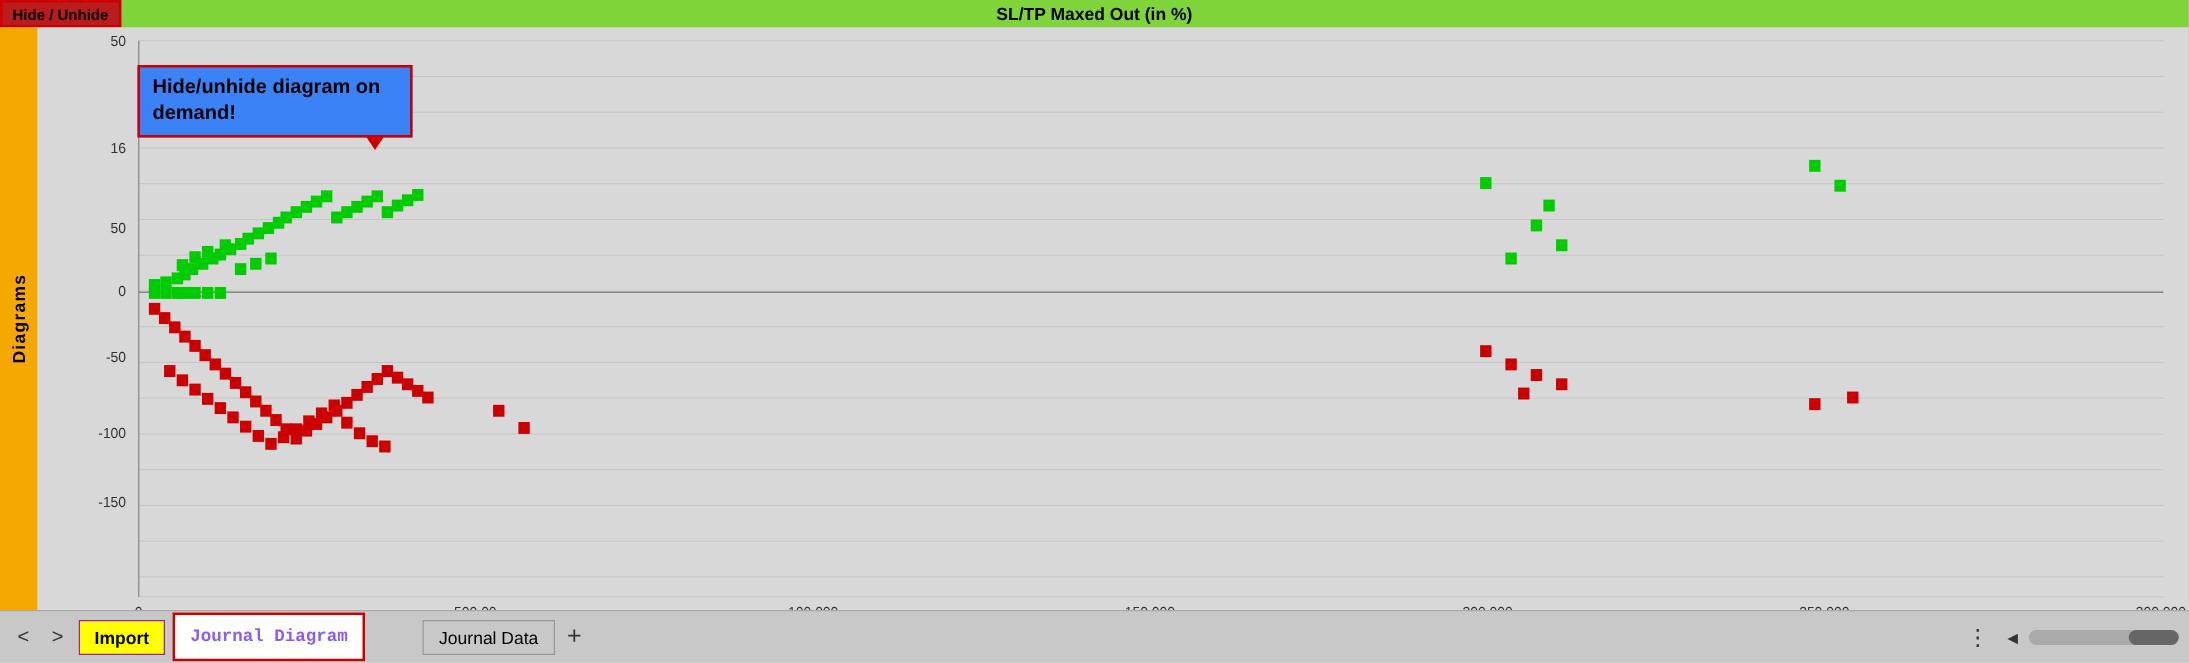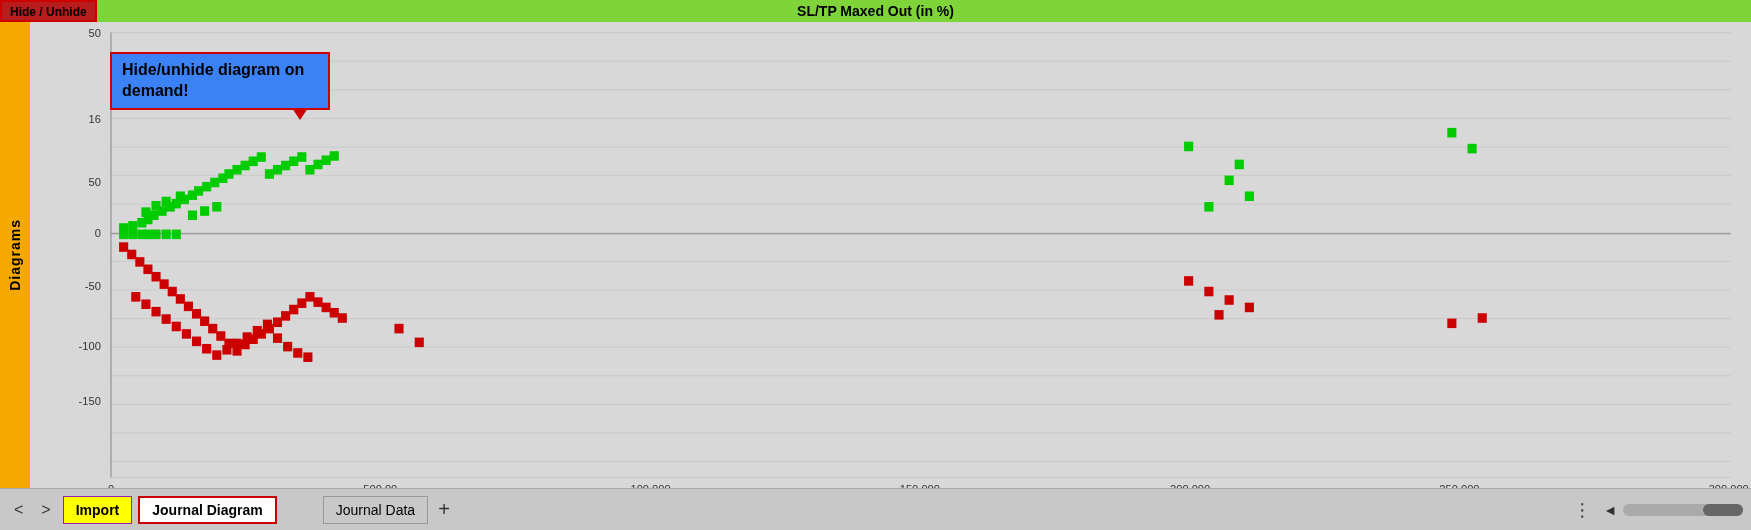--- a/index.html
+++ b/index.html
@@ -140,22 +140,23 @@
       height: 28px;
     }
 
     .tab-active {
       background: white;
       border: 2px solid #cc0000;
       font-size: 14px;
       font-weight: bold;
       padding: 4px 12px;
       cursor: pointer;
-      height: 28px;
-      color: #000000;
+      height: 39px;
+      color: #8b5cf6;
+      font-family: Liberation Mono, monospace;
     }
 
     .tab-inactive {
       background: #c8c8c8;
       border: 1px solid #999;
       font-size: 14px;
       padding: 4px 12px;
       cursor: pointer;
       height: 28px;
       color: #000;

